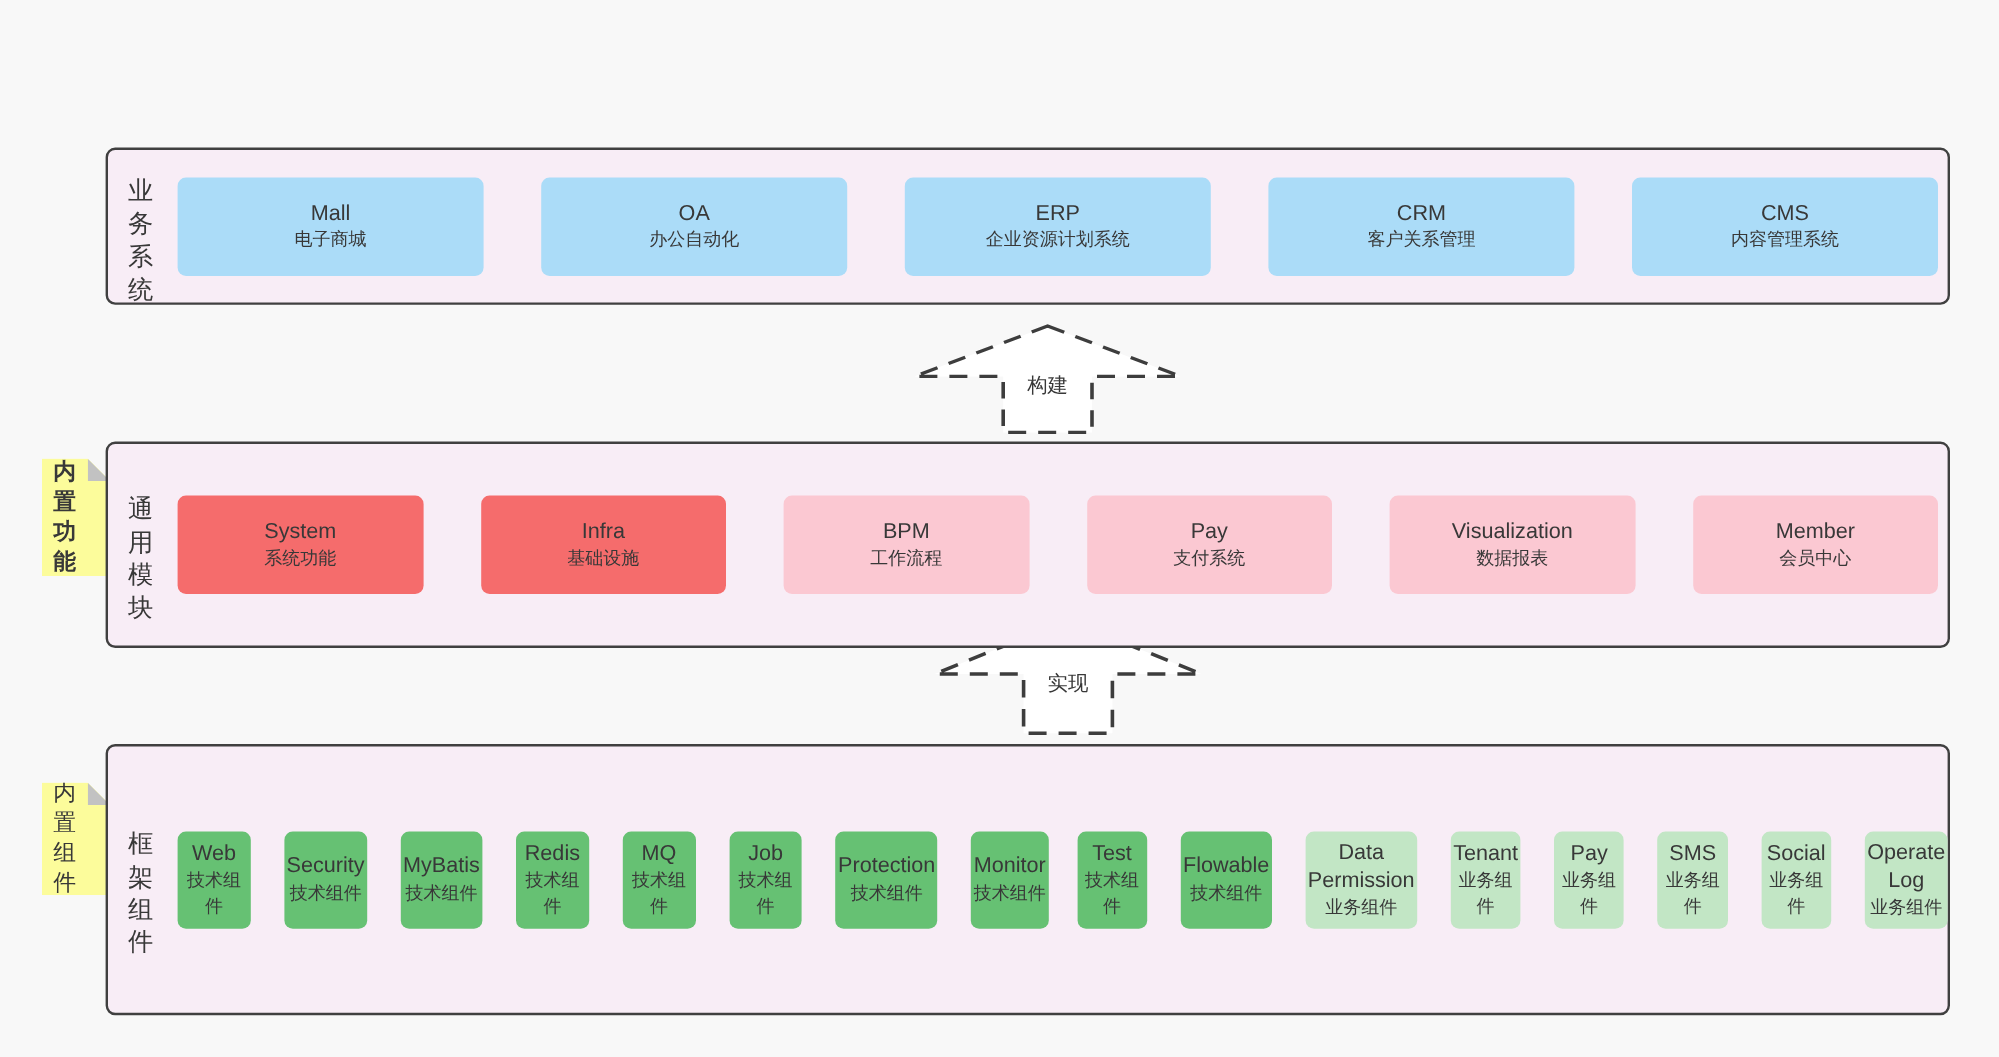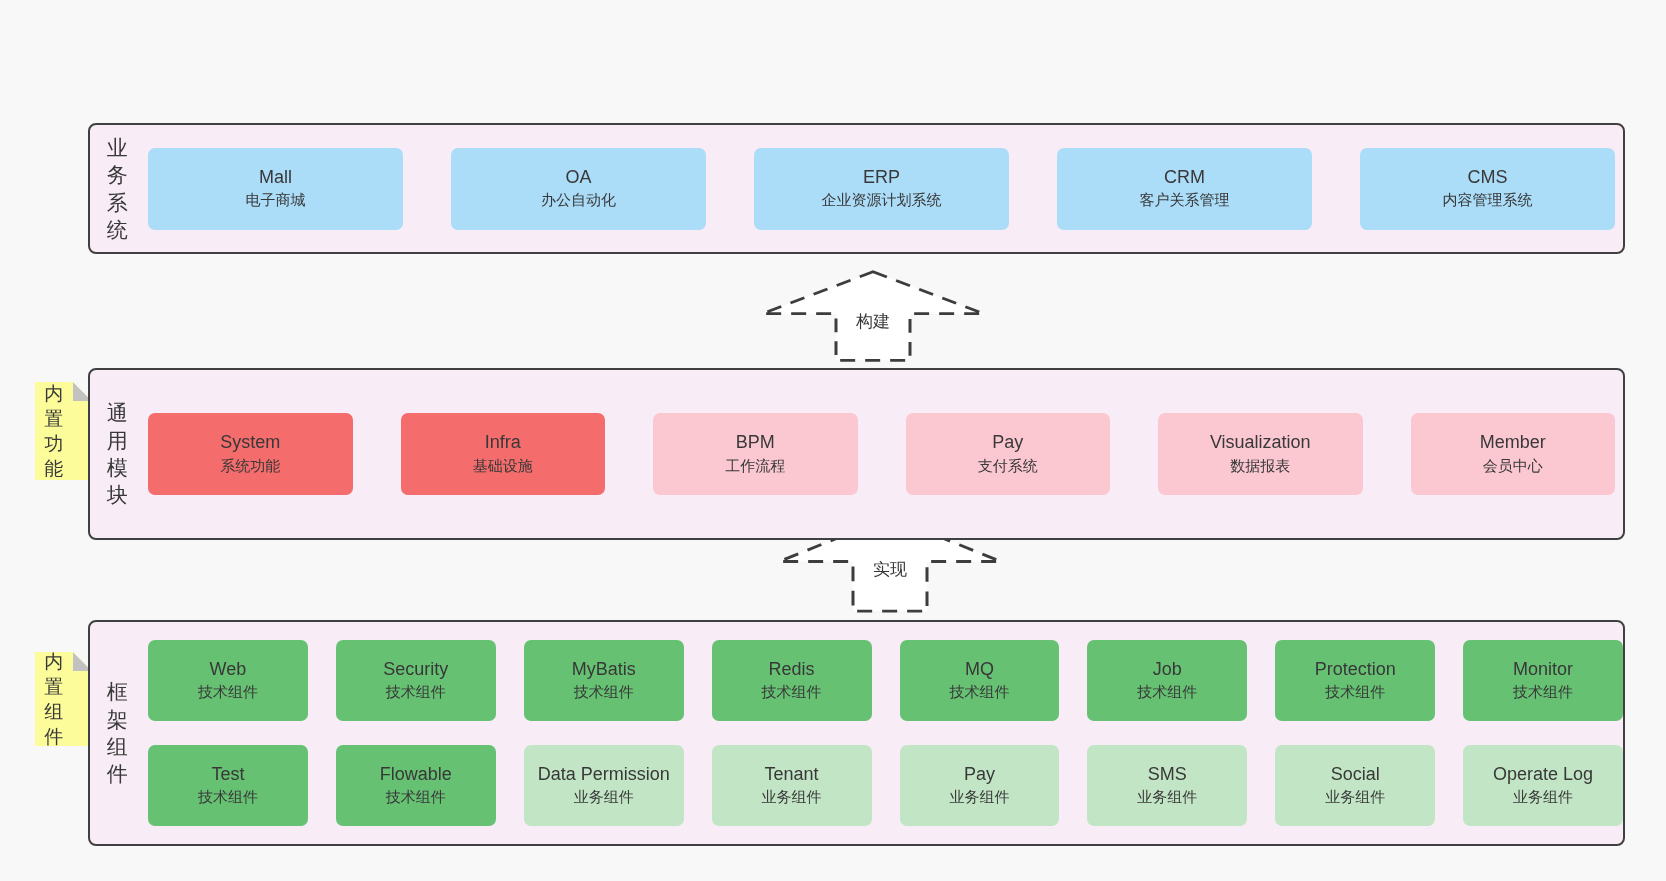--- a/index.html
+++ b/index.html
@@ -12,40 +12,40 @@
   .canvas{position:relative;width:1666px;height:881px;background:var(--page-bg);overflow:hidden;}
 
   .panel{position:absolute;left:88px;width:1537px;background:var(--panel-bg);
     border:2px solid var(--panel-border);border-radius:8px;display:flex;align-items:center;z-index:1;}
   .panel-business{top:123px;height:131px;}
   .panel-modules{top:368px;height:172px;}
   .panel-framework{top:620px;height:226px;}
 
   .vtext{width:1.35em;line-height:1.3;text-align:center;word-break:break-all;
     color:var(--text);font-size:21px;}
-  .side-label{position:absolute;left:13px;top:0;height:100%;display:flex;align-items:center;}
+  .side-label{position:absolute;left:13px;top:12px;height:100%;display:flex;align-items:center;}
 
   .boxes{flex:1;display:flex;gap:48px;margin-left:58px;padding-right:8px;}
-  .rows{flex:1;display:flex;flex-direction:column;gap:24px;margin-left:58px;}
+  .rows{flex:1;display:flex;flex-direction:row;gap:24px;margin-left:58px;}
   .rows .boxes{margin-left:0;padding-right:0;gap:28px;}
 
   .box{flex:1;height:82px;border-radius:7px;display:flex;flex-direction:column;
     justify-content:center;align-items:center;color:var(--text);text-align:center;padding:2px;}
   .rows .box{height:81px;}
   .box .en{font-size:18px;line-height:1.3;}
   .box .cn{font-size:15px;line-height:1.45;}
   .box-blue{background:var(--blue);} .box-red{background:var(--red);}
   .box-pink{background:var(--pink);} .box-green{background:var(--green);}
   .box-light-green{background:var(--light-green);}
 
   .sticky{position:absolute;left:35px;width:57px;background:var(--yellow);z-index:0;
     display:flex;align-items:center;justify-content:flex-start;padding-left:6px;
     clip-path:polygon(0 0,calc(100% - 19px) 0,100% 19px,100% 100%,0 100%);}
   .sticky .vtext{font-size:19px;line-height:1.32;}
-  .sticky-features{top:382px;height:98px;}
+  .sticky-features{top:382px;height:98px;font-weight:bold;}
   .sticky-components{top:652px;height:94px;}
   .fold{position:absolute;top:0;right:0;width:19px;height:19px;background:var(--fold);
     clip-path:polygon(0 0,100% 100%,0 100%);}
 
   .arrow{position:absolute;z-index:0;}
   .arrow svg{display:block;width:100%;height:100%;}
   .arrow-build{left:758px;top:268px;width:230px;height:96px;}
   .arrow-implement{left:775px;top:513px;width:230px;height:102px;}
   .arrow-label{position:absolute;left:50%;top:44%;transform:translateX(-50%);
     background:#fff;padding:0 2px;font-size:17px;color:var(--text);white-space:nowrap;}

